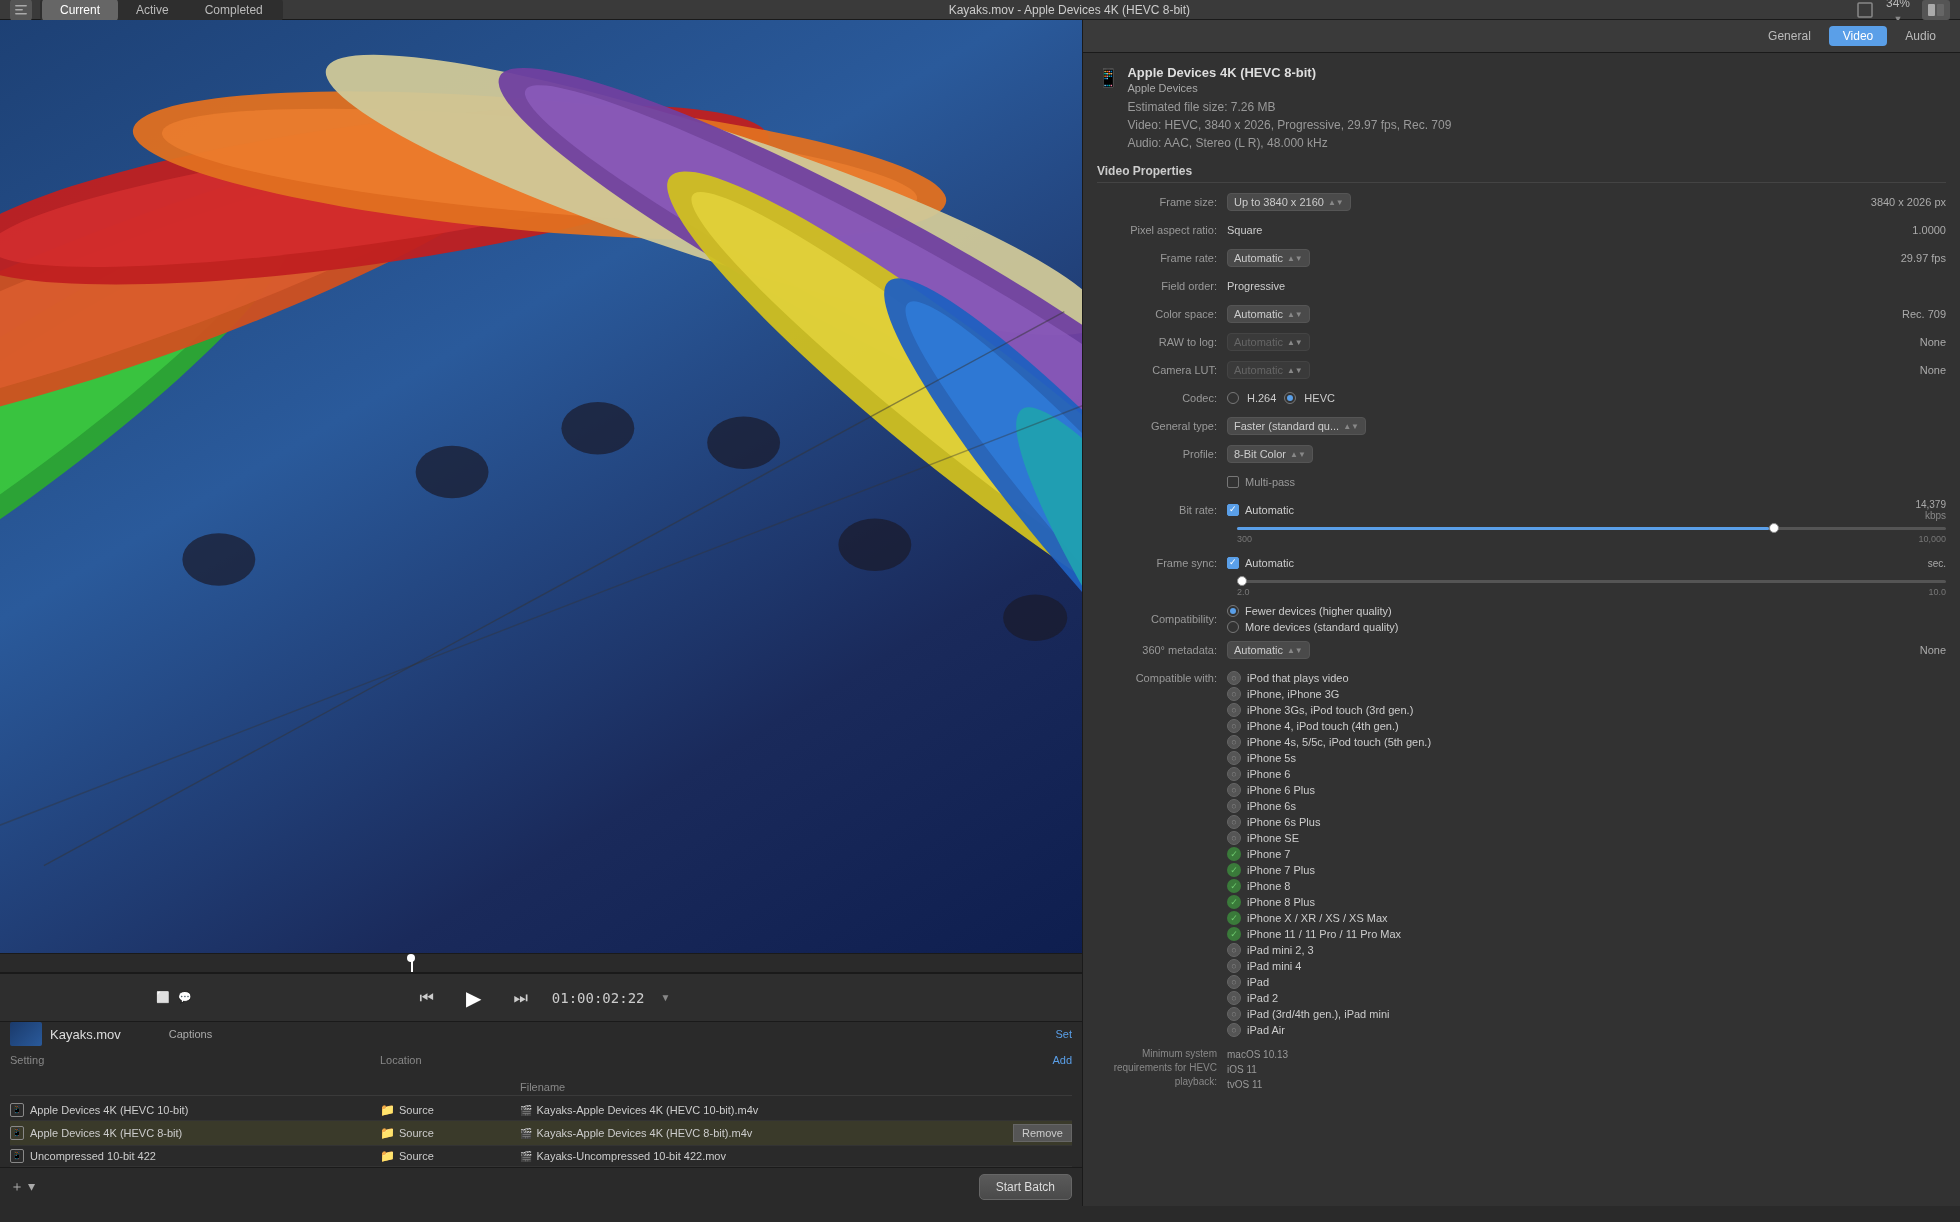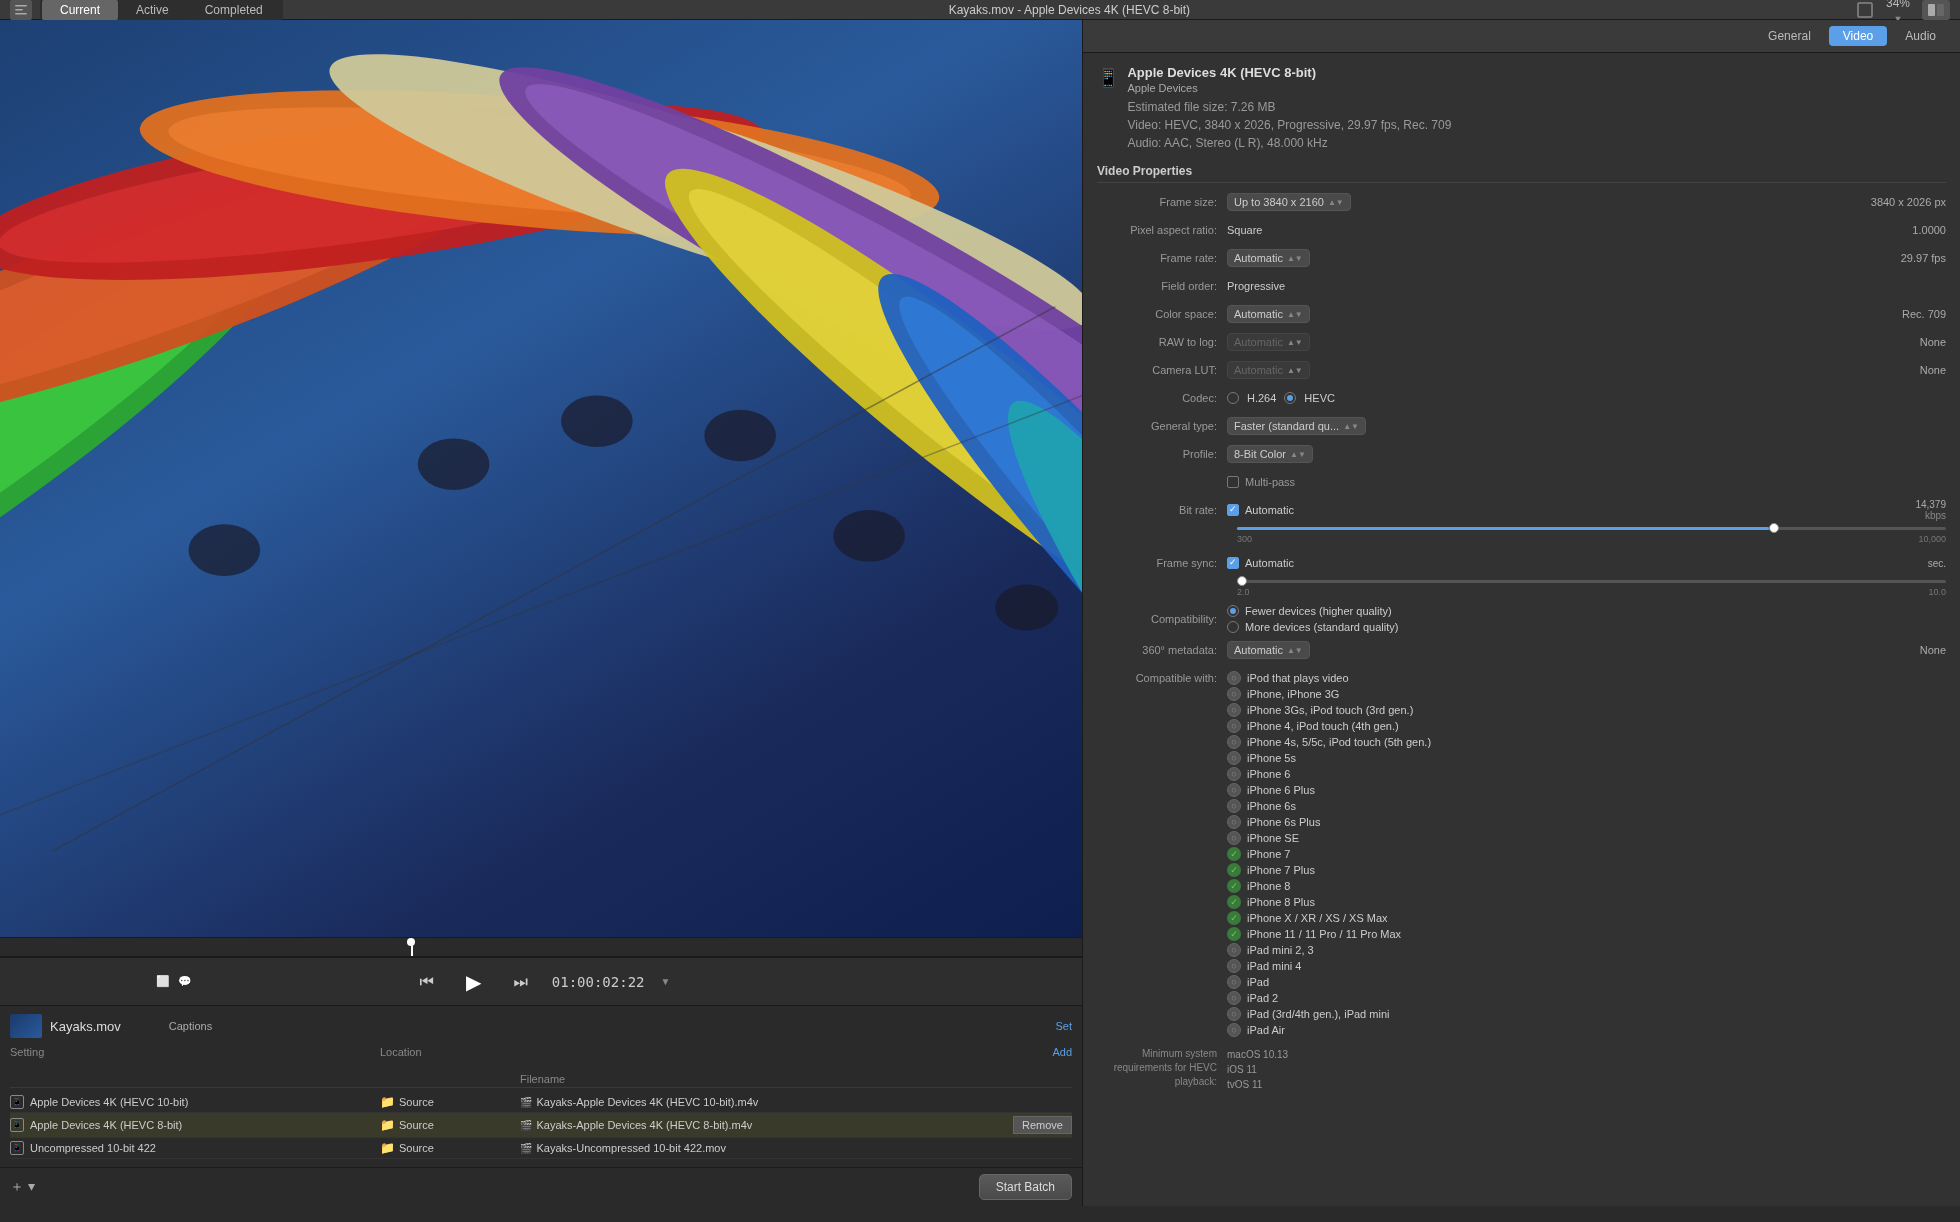--- a/index.html
+++ b/index.html
@@ -166,21 +166,21 @@
       right: 890px;
       display: flex;
       gap: 8px;
       color: #aaa;
     }
 
     
     .file-list-area {
       background: #2a2a2a;
       border-top: 1px solid #1a1a1a;
-      padding: 8px 10px;
+      padding: 0 10px;
     }
     .file-header-row {
       display: flex;
       align-items: center;
       gap: 8px;
       margin-bottom: 6px;
     }
     .file-thumb {
       width: 32px; height: 24px;
       background: linear-gradient(135deg, #1a3a6b, #2a5a9b);

